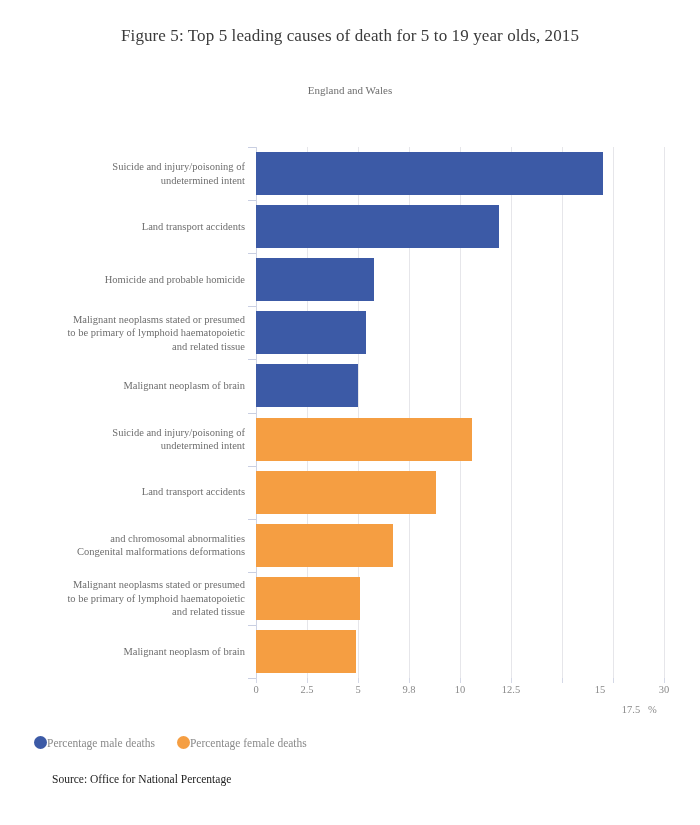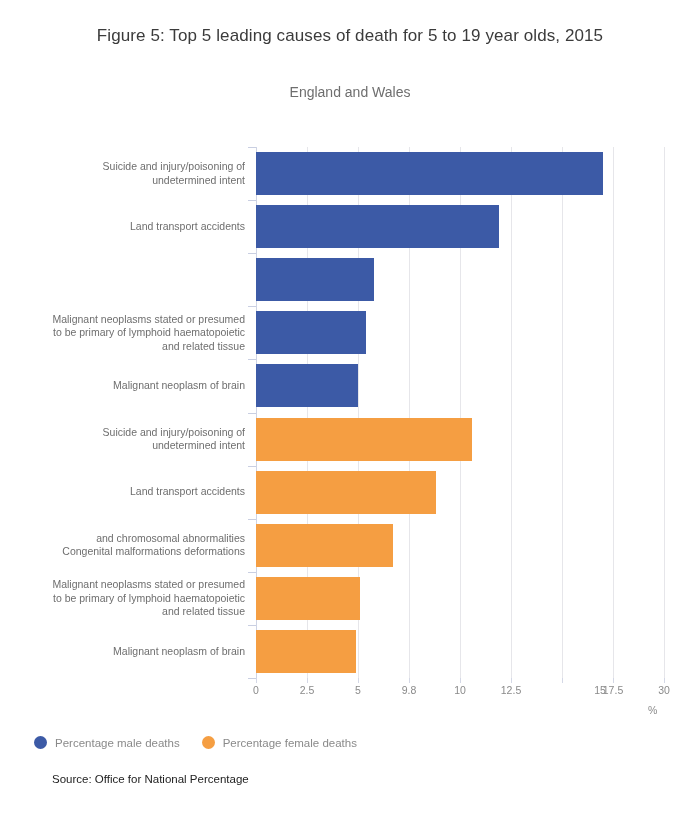--- a/index.html
+++ b/index.html
@@ -14,41 +14,42 @@
     font-family: "Liberation Sans", sans-serif;
     color: #444444;
     overflow: hidden;
     position: relative;
   }
 
   .figure {
     position: relative;
     width: 700px;
     height: 825px;
+    font-family: Liberation Serif, serif;
   }
 
   
   .chart-title {
     position: absolute;
     top: 26px;
     left: 0;
     width: 700px;
     text-align: center;
     font-size: 17px;
     font-weight: 400;
     color: #3b3b3b;
     letter-spacing: 0.1px;
   }
   .chart-subtitle {
     position: absolute;
     top: 84px;
     left: 0;
     width: 700px;
     text-align: center;
-    font-size: 14px;
+    font-size: 11px;
     font-weight: 400;
     color: #6e6e6e;
   }
 
   
   
   .plot {
     position: absolute;
     left: 256px;
     top: 147px;
@@ -156,21 +157,20 @@
     position: absolute;
     left: 34px;
     top: 736px;
     display: flex;
     align-items: center;
     gap: 22px;
   }
   .legend-item {
     display: flex;
     align-items: center;
-    gap: 8px;
     text-align: center;
   }
   .legend-swatch {
     width: 13px;
     height: 13px;
     border-radius: 50%;
     display: inline-block;
   }
   .legend-swatch.male   { background: #3c5aa6; }
   .legend-swatch.female { background: #f59e42; }
@@ -197,20 +197,23 @@
   <div class="chart-subtitle">England and Wales</div>
 
   <div class="axis-left"></div>
   <div class="cat-labels" id="cat-labels">
       <div class="cat-label" style="top: 13.05px;">
         <div>Suicide and injury/poisoning of</div>
         <div>undetermined intent</div>
       </div>
       <div class="cat-label" style="top: 72.9px;">
         <div>Land transport accidents</div>
+      </div>
+      <div class="cat-label" style="top: 126px;">
+        <div>Homicide and probable homicide</div>
       </div>
       <div class="cat-label" style="top: 165.6px;">
         <div>Malignant neoplasms stated or presumed</div>
         <div>to be primary of lymphoid haematopoietic</div>
         <div>and related tissue</div>
       </div>
       <div class="cat-label" style="top: 232.2px;">
         <div>Malignant neoplasm of brain</div>
       </div>
       <div class="cat-label" style="top: 278.55px;">
@@ -283,21 +286,21 @@
       <div class="xtick-label" style="left: 102px;">5</div>
       <div class="xtick-mark" style="left: 153px;"></div>
       <div class="xtick-label" style="left: 153px;">9.8</div>
       <div class="xtick-mark" style="left: 204px;"></div>
       <div class="xtick-label" style="left: 204px;">10</div>
       <div class="xtick-mark" style="left: 255px;"></div>
       <div class="xtick-label" style="left: 255px;">12.5</div>
       <div class="xtick-mark" style="left: 306px;"></div>
       <div class="xtick-label" style="left: 306px; margin-left: 38px;">15</div>
       <div class="xtick-mark" style="left: 357px;"></div>
-      <div class="xtick-label" style="left: 357px;">17.5</div>
+      <div class="xtick-label" style="left: 375px; margin-top: 20px;">17.5</div>
       <div class="xtick-mark" style="left: 408px;"></div>
       <div class="xtick-label" style="left: 408px;">30</div>
     </div>
   <div class="axis-unit">%</div>
 
   <div class="legend" id="legend">
       <div class="legend-item">
         <span class="legend-swatch male" style="background: rgb(60, 90, 166);"></span>
         <span class="legend-label">Percentage male deaths</span>
       </div>

